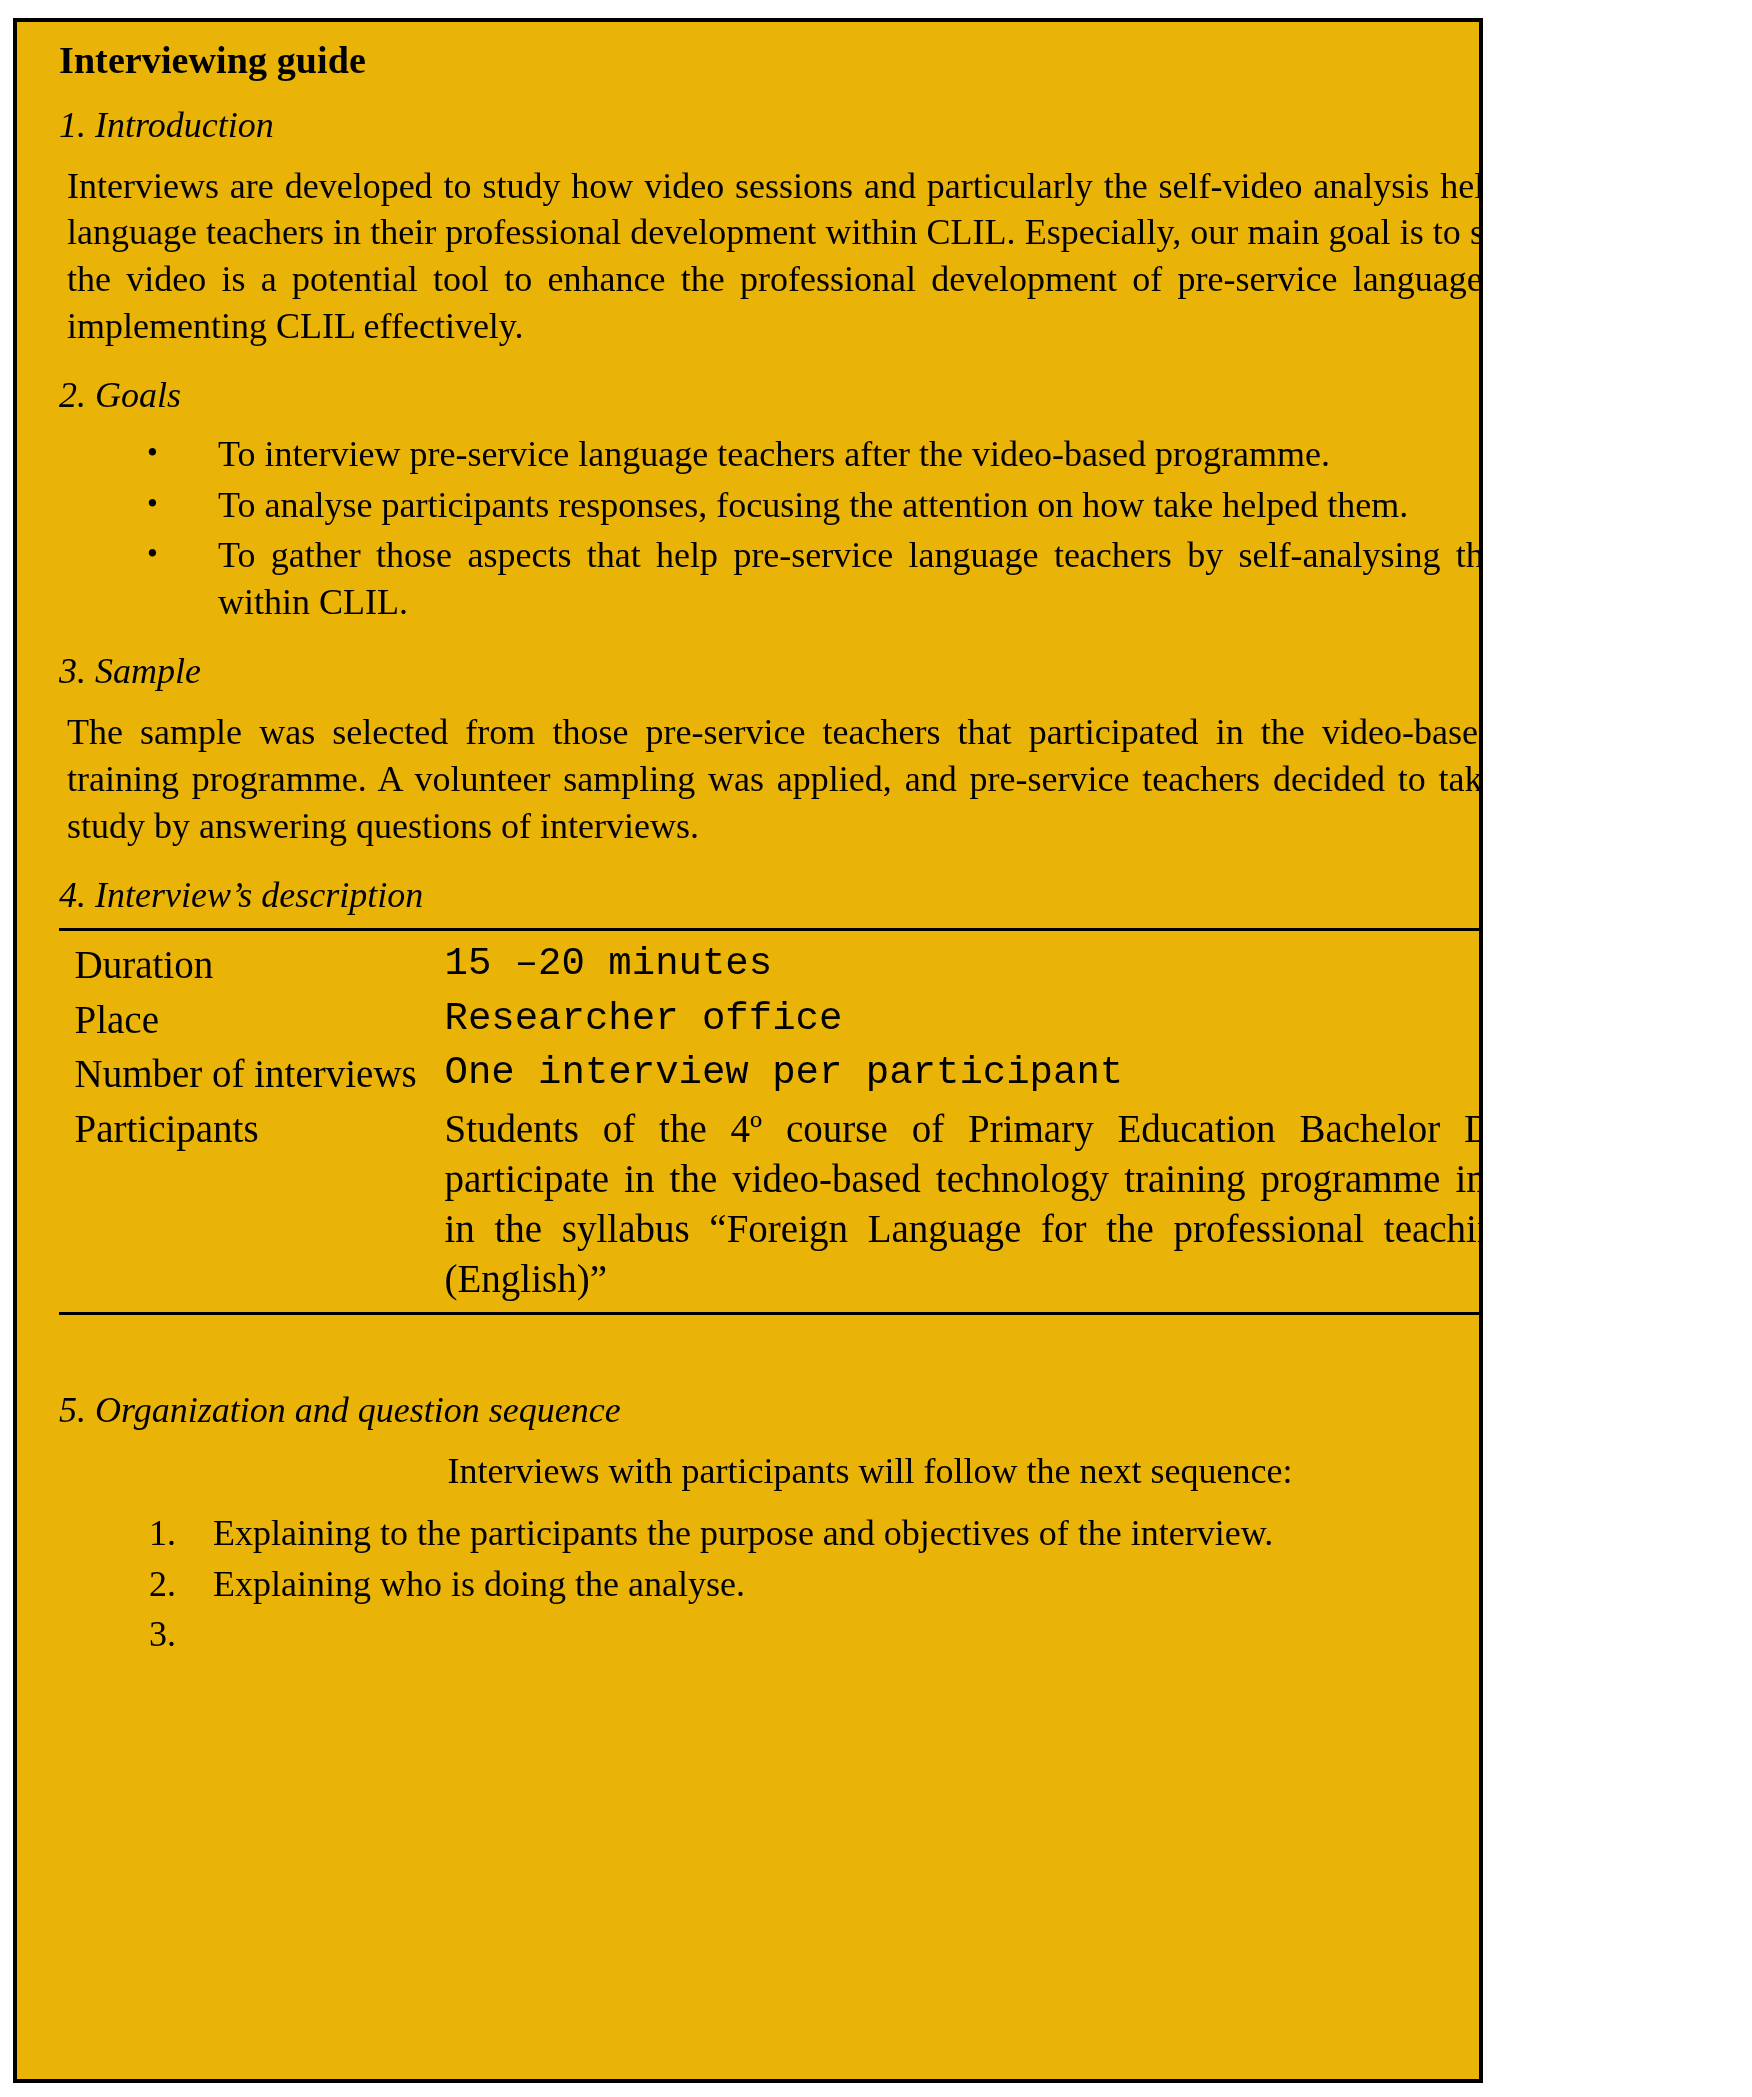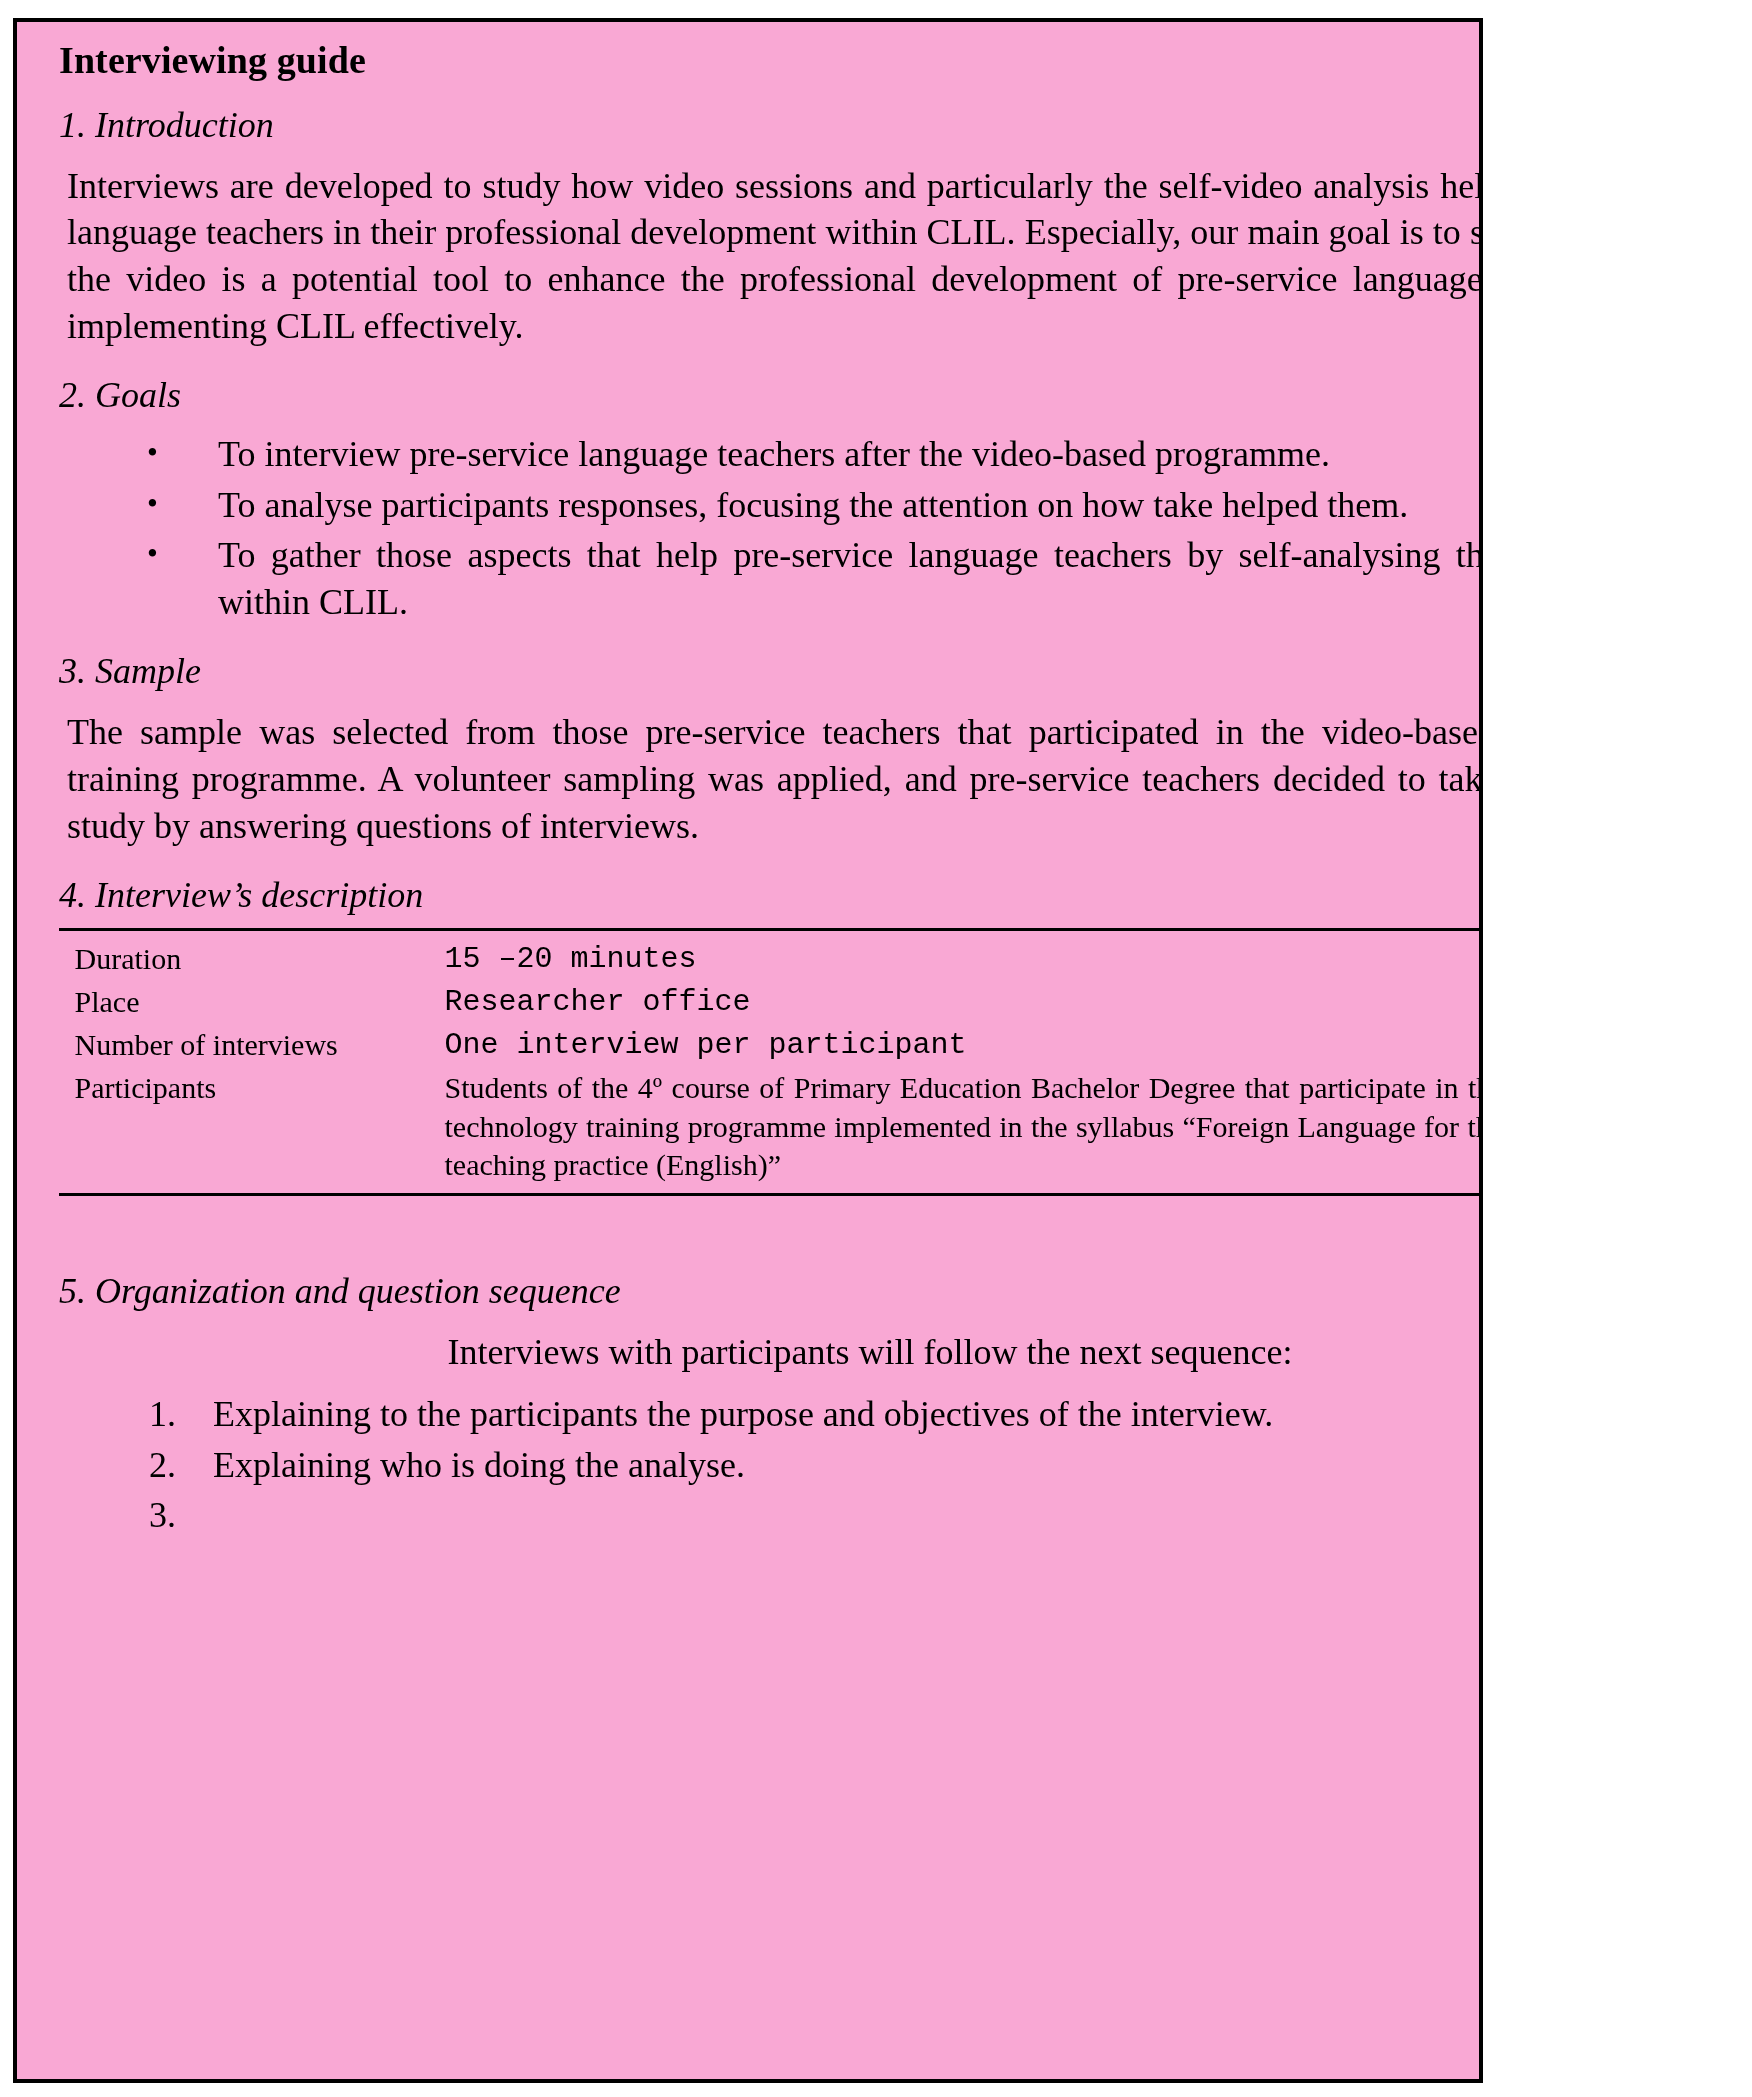--- a/index.html
+++ b/index.html
@@ -18,21 +18,21 @@
 
   
   #page-frame {
     position: absolute;
     left: 13px;
     top: 18px;
     width: 1470px;
     height: 2065px;
     border: 4.2px solid #000000;
     box-sizing: border-box;
-    background: #f9a8d4;
+    background: #eab308;
     overflow: hidden;
   }
 
   #page-body {
     position: absolute;
     left: 42px;
     top: 0px;
     width: 1648px;
     box-sizing: border-box;
   }
@@ -126,21 +126,21 @@
     background: #000000;
     width: 1654px;
   }
   .desc-table {
     border-collapse: collapse;
     width: 1654px;
     table-layout: fixed;
   }
   .desc-table td {
     vertical-align: top;
-    font-size: 30px;
+    font-size: 39px;
     line-height: 1.28;
     padding: 0;
     border: 0;
   }
   .desc-table td.cell-label {
     width: 370px;
     padding: 2.4px 0 2.4px 15.5px;
     white-space: nowrap;
   }
   .desc-table td.cell-value {

